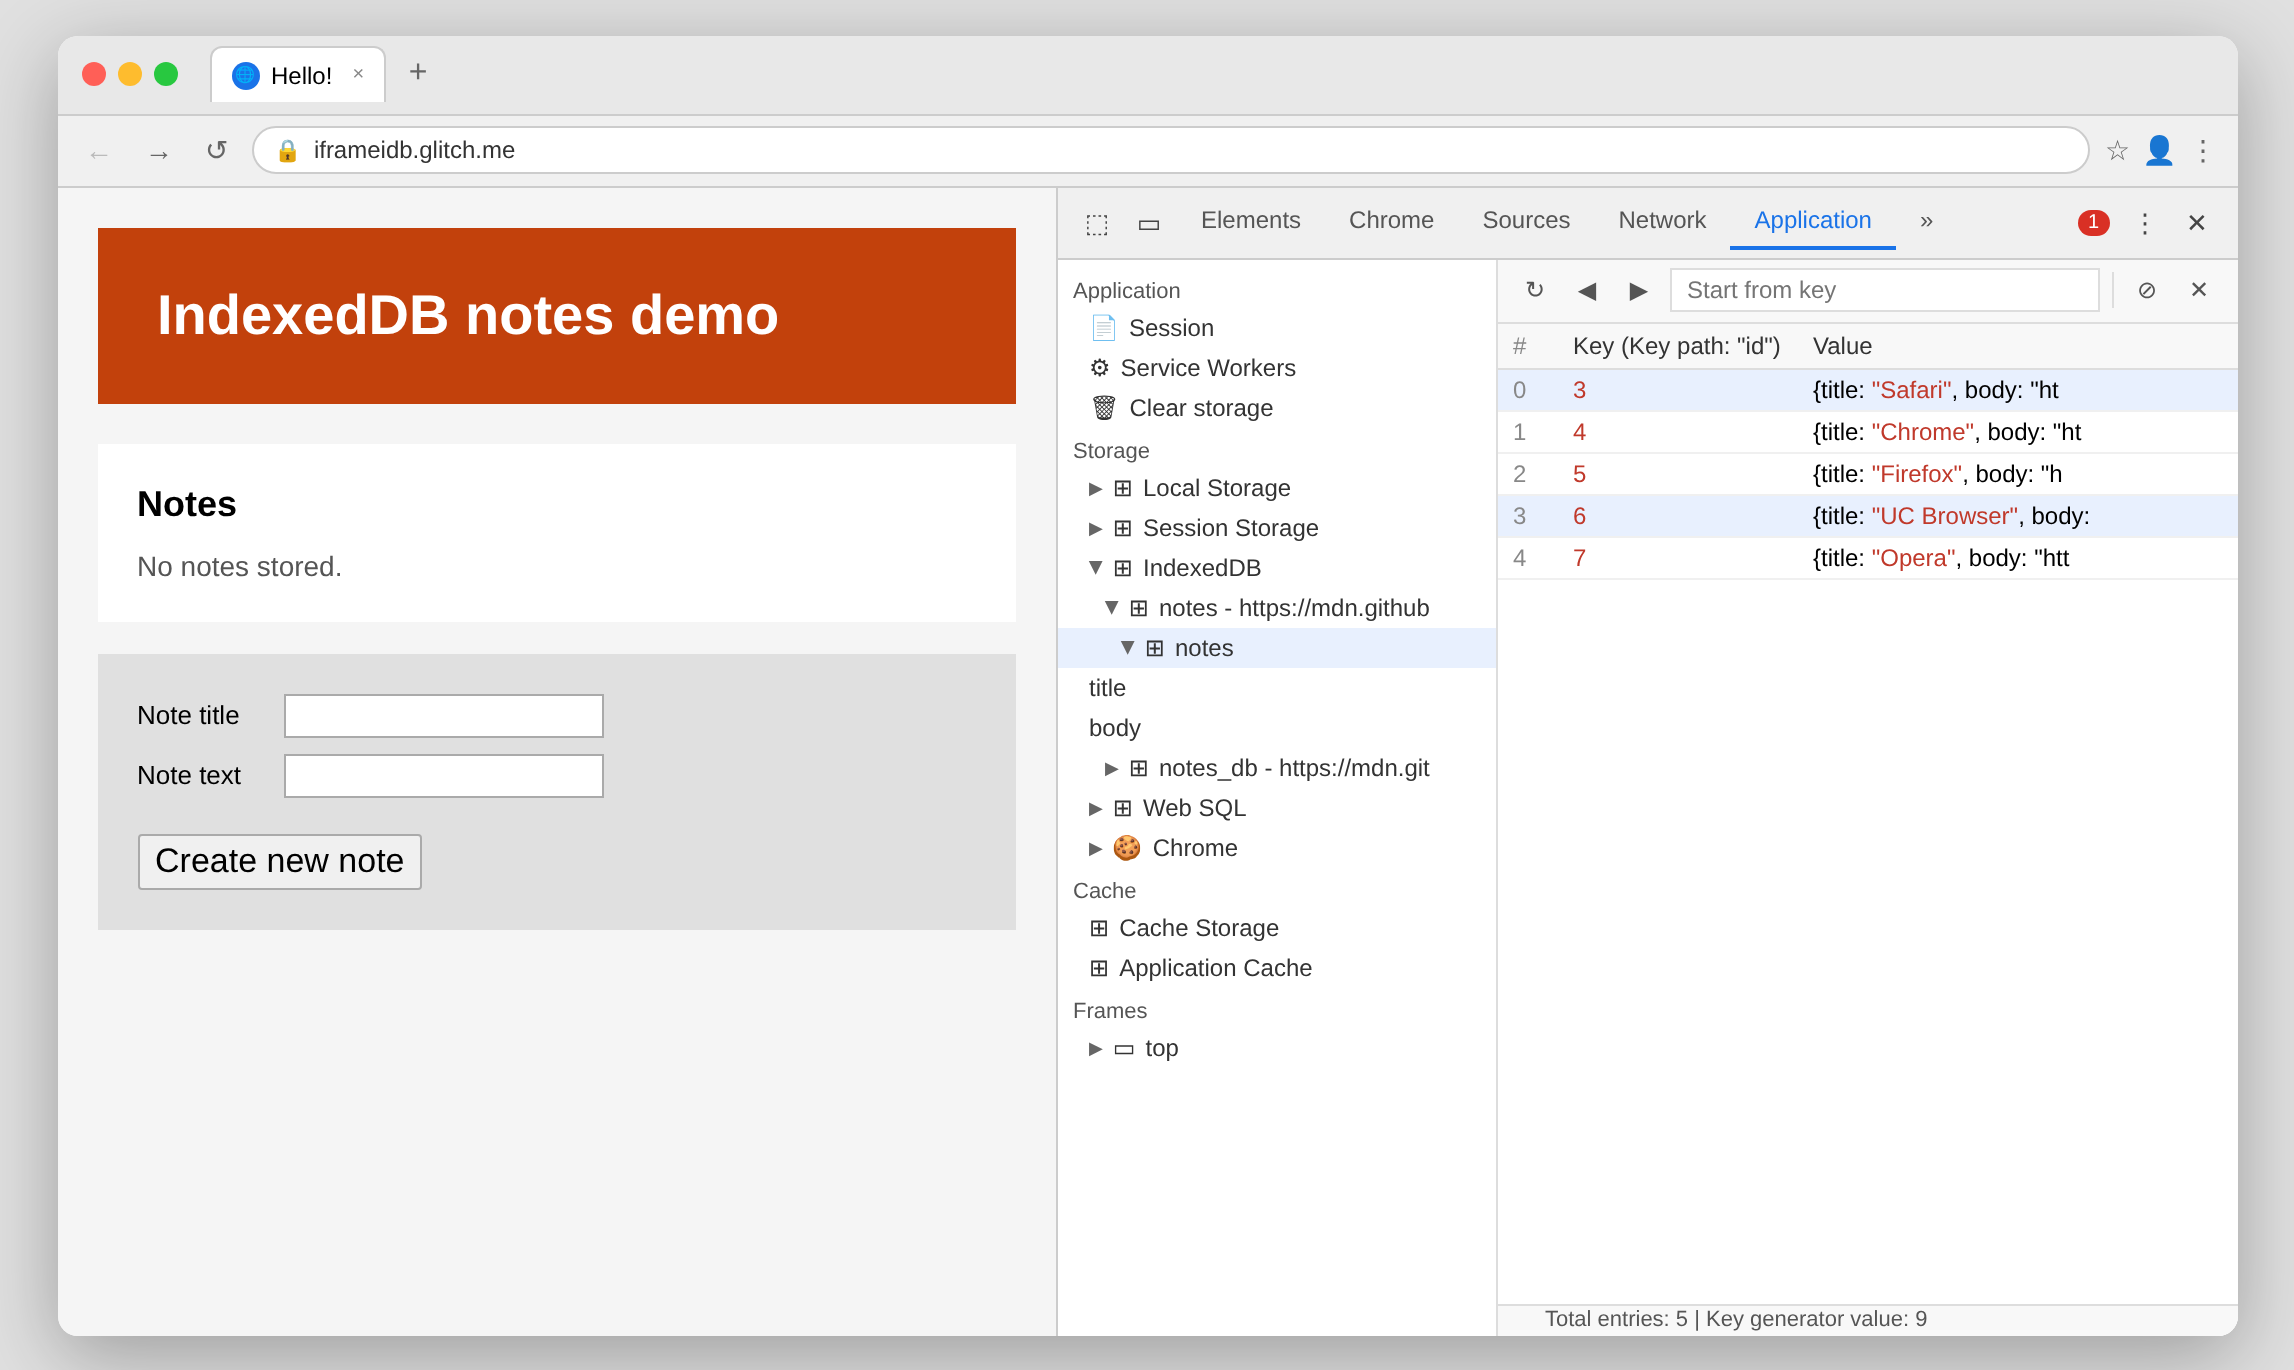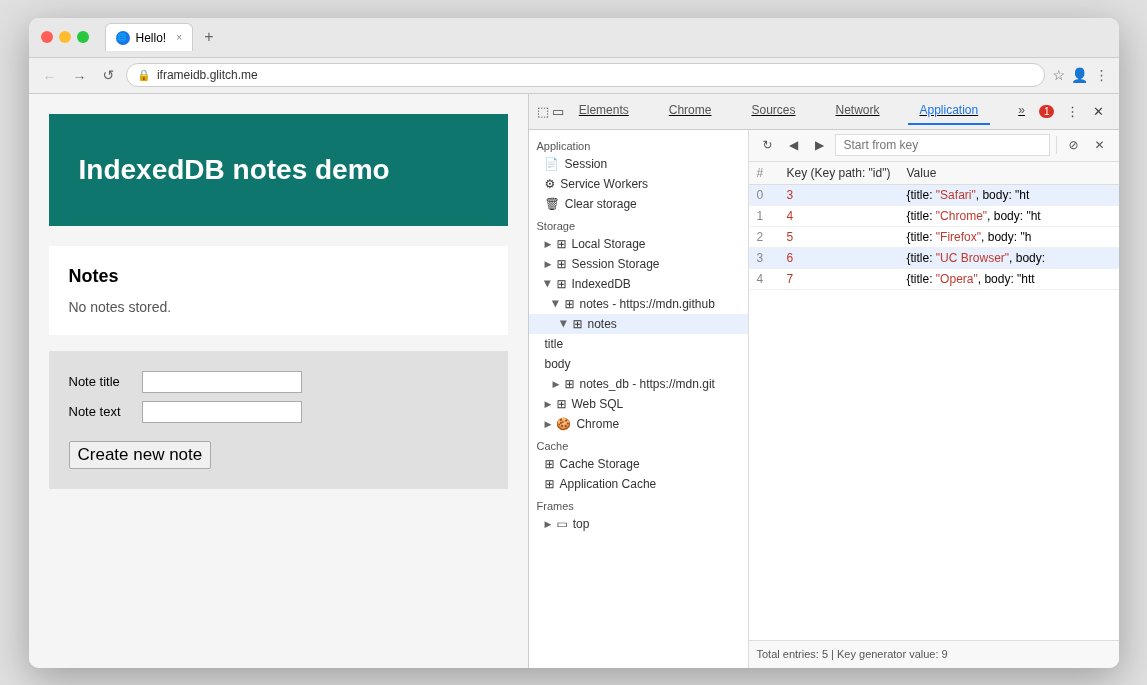--- a/index.html
+++ b/index.html
@@ -144,22 +144,22 @@
 
     
     .webpage {
       width: 500px;
       flex-shrink: 0;
       background: #f5f5f5;
       overflow-y: auto;
       border-right: 1px solid #ccc;
     }
     .page-header {
-      background: #0f766e;
-      padding: 40px 30px;
+      background: #c2410c;
+      padding: 28px 30px;
       margin: 20px;
     }
     .page-header h1 {
       color: white;
       font-size: 28px;
       font-weight: bold;
     }
     .notes-section {
       background: white;
       margin: 0 20px 16px 20px;
@@ -239,22 +239,21 @@
       align-items: center;
       justify-content: center;
       border-radius: 3px;
       cursor: pointer;
       font-size: 13px;
       color: #444;
     }
     .dt-tabs {
       display: flex;
       flex: 1;
-      gap: 16px;
-      text-decoration: underline;
+      gap: 0;
     }
     .dt-tab {
       padding: 6px 12px;
       font-size: 12px;
       color: #555;
       cursor: pointer;
       border-bottom: 2px solid transparent;
     }
     .dt-tab.active {
       color: #1a73e8;
@@ -396,26 +395,26 @@
       max-width: 300px;
       text-overflow: ellipsis;
     }
     tr.selected td { background: #e8f0fe; }
     .col-index { width: 30px; color: #888; }
     .col-key { width: 120px; color: #333; }
     .val-red { color: #c0392b; }
 
     
     .devtools-statusbar {
-      height: 28px;
+      height: 16px;
       background: #f8f8f8;
       border-top: 1px solid #ddd;
       display: flex;
       align-items: center;
-      padding: 0 8px;
+      padding: 0 24px;
       font-size: 11px;
       color: #555;
       flex-shrink: 0;
     }
   </style>
 </head>
 <body>
 
 <div class="browser-window">
 

